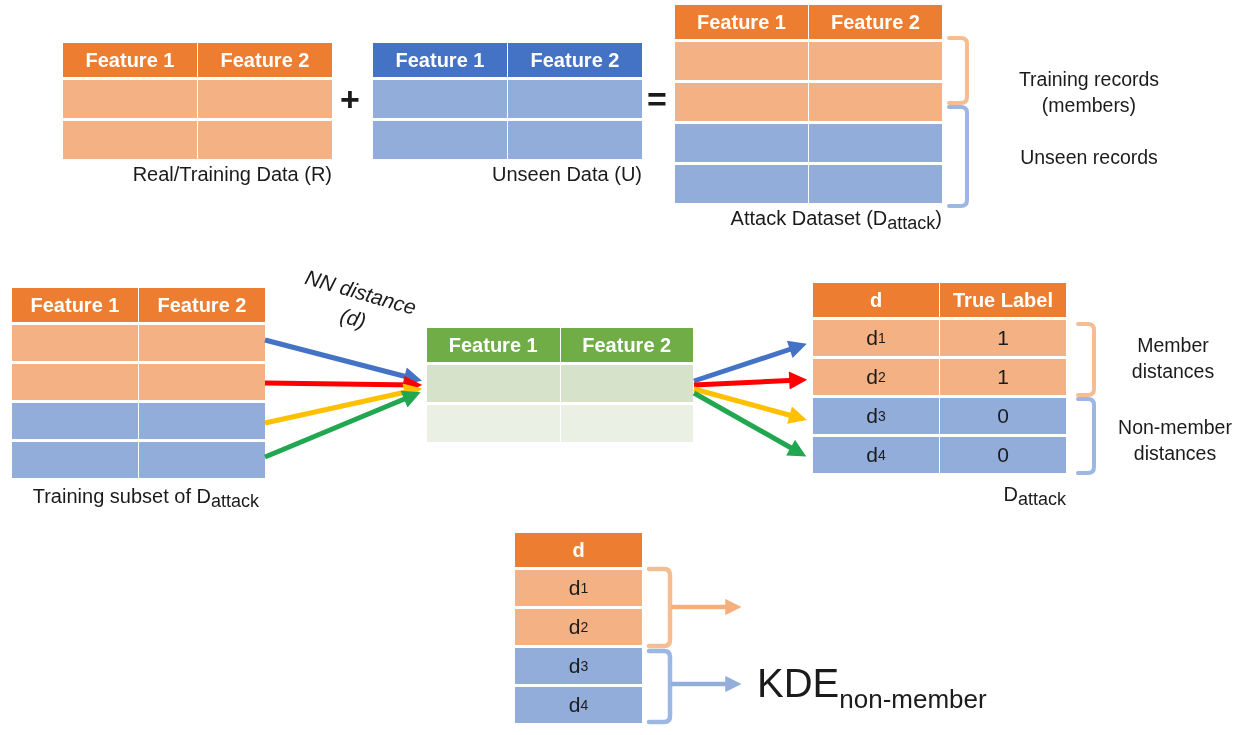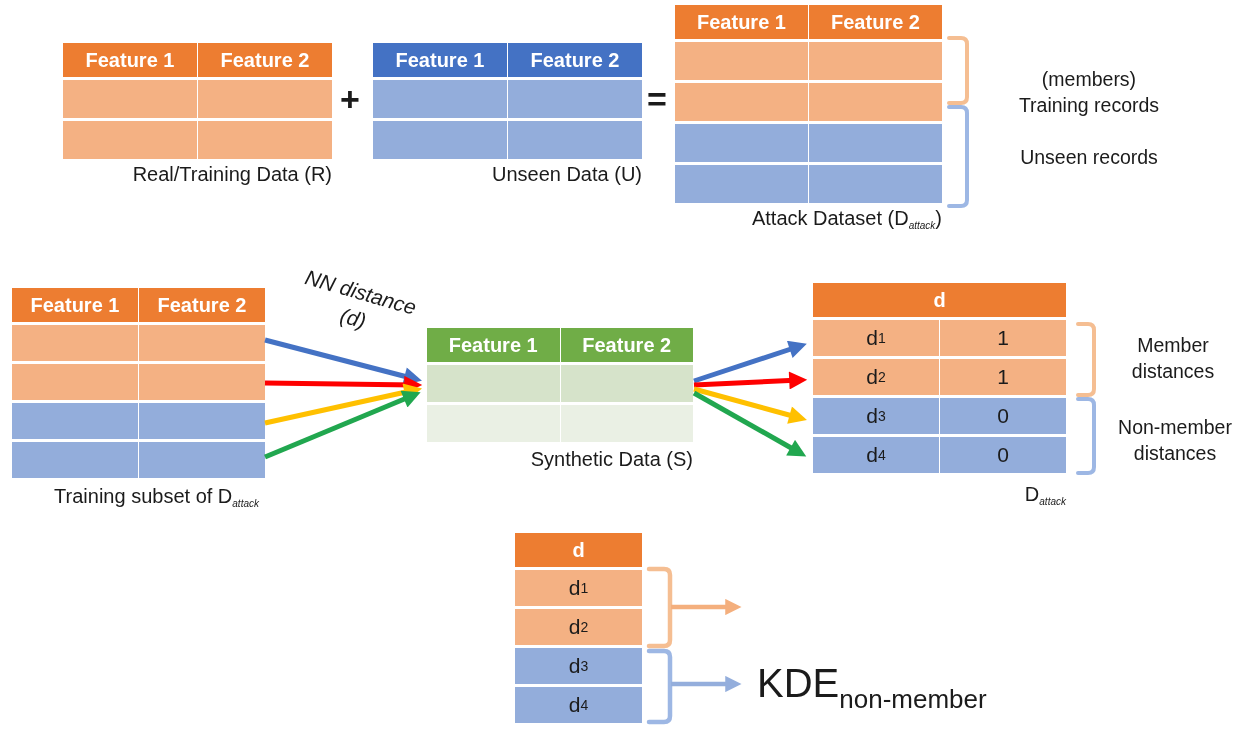--- a/index.html
+++ b/index.html
@@ -16,21 +16,21 @@
   .bg-orange   { background:#ED7D31; }
   .bg-orange-l { background:#F4B183; }
   .bg-blue     { background:#4472C4; }
   .bg-blue-l   { background:#93ADDB; }
   .bg-green    { background:#70AD47; }
   .bg-green-r1 { background:#D6E3CA; }
   .bg-green-r2 { background:#EAF0E4; }
   .tcell { font-size:21px; color:#1b1b1b; }
   .cell-sub { font-size:14px; vertical-align:-5px; }
   .caption { position:absolute; text-align:right; font-size:20px; white-space:nowrap; }
-  .caption .sub { font-size:10px; vertical-align:-4px;font-style:italic; }
+  .caption .sub { font-size:18px; vertical-align:-4px; }
   .note { position:absolute; text-align:center; font-size:19.5px; line-height:26px; }
   .op { position:absolute; font-size:34px; font-weight:600; text-align:center; }
   .nn-label {
     position:absolute; left:272px; top:278px; width:170px; text-align:center;
     font-style:italic; font-size:21px; line-height:27px; transform:rotate(16deg);
   }
   .kde { position:absolute; font-size:40px; white-space:nowrap; }
   .kde .sub2 { font-size:26px; vertical-align:-11px; }
   .overlay { position:absolute; left:0; top:0; pointer-events:none; }
 </style>
@@ -93,22 +93,22 @@
       <div class="cell bg-blue-l"></div>
     </div>
     <div class="trow h38">
       <div class="cell bg-blue-l"></div>
       <div class="cell bg-blue-l"></div>
     </div>
   </div>
   <div class="caption" style="left:675px; top:207px; width:267px;"><span>Attack Dataset (D</span><span class="sub">attack</span><span>)</span></div>
 
   <div class="note" style="left:983px; top:66px; width:212px;">
+    <div>Training records</div>
     <div>(members)</div>
-    <div>Training records</div>
   </div>
   <div class="note" style="left:983px; top:144px; width:212px;">
     <div>Unseen records</div>
   </div>
 
   <div class="ftable" style="left:12px; top:288px; width:253px;">
     <div class="trow h34">
       <div class="cell hcell bg-orange">Feature 1</div>
       <div class="cell hcell bg-orange">Feature 2</div>
     </div>
@@ -143,25 +143,25 @@
     </div>
     <div class="trow h37">
       <div class="cell bg-green-r1"></div>
       <div class="cell bg-green-r1"></div>
     </div>
     <div class="trow h37">
       <div class="cell bg-green-r2"></div>
       <div class="cell bg-green-r2"></div>
     </div>
   </div>
-  <div class="caption" style="left:427px; top:448px; width:266px;">Synthetic Data (S)</div>
 
   <div class="ftable" style="left:813px; top:283px; width:253px;">
     <div class="trow h34">
       <div class="cell hcell bg-orange">d</div>
+      <div class="cell hcell bg-orange">True Label</div>
     </div>
     <div class="trow h36">
       <div class="cell bg-orange-l tcell">
           <span>d</span>
           <span class="cell-sub">1</span>
         </div>
       <div class="cell bg-orange-l tcell">1</div>
     </div>
     <div class="trow h36">
       <div class="cell bg-orange-l tcell">

